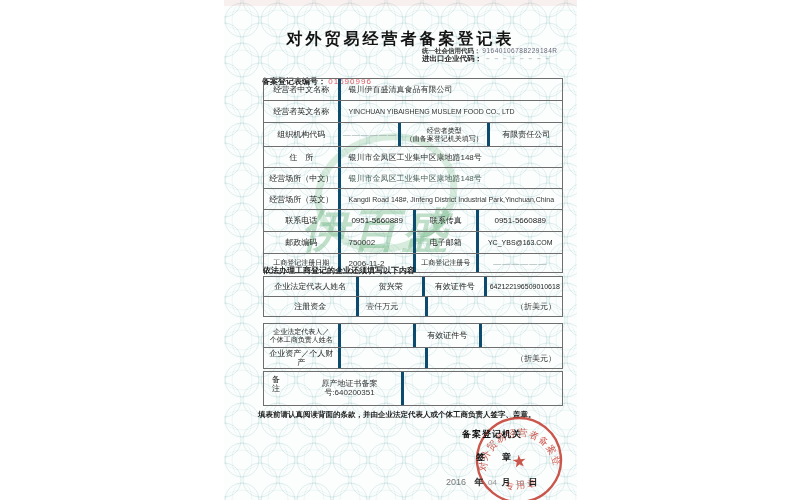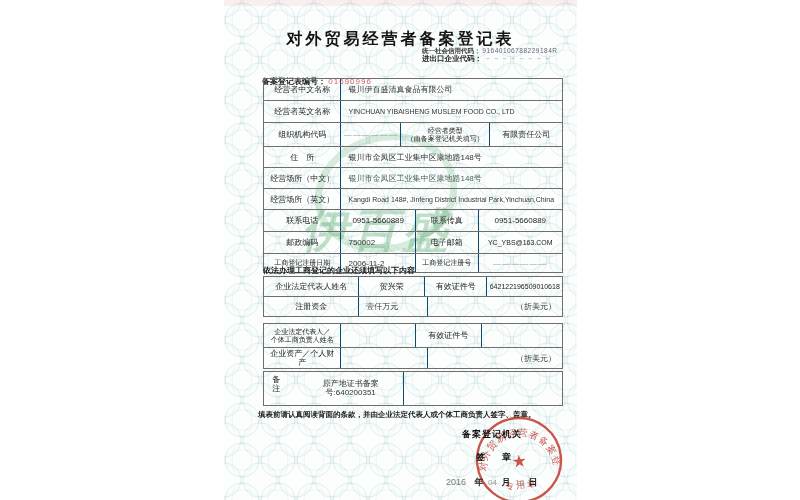--- a/index.html
+++ b/index.html
@@ -28,21 +28,21 @@
   .meta-right{position:absolute;left:160px;top:0;font-size:6.5px;line-height:8px;white-space:nowrap;}
   .meta-right .lbl{font-weight:bold;color:#333;}
   .meta-right .val{color:#667;letter-spacing:.5px;}
   .ie-line{font-size:7.5px;font-weight:bold;color:#222;}
   .dash{color:#8a9a9a;font-weight:normal;letter-spacing:1px;}
 
   .tbl{position:absolute;left:39px;width:300px;border:1px solid #6e6e6e;box-sizing:border-box;background:transparent;}
   .row{display:grid;border-bottom:1px solid #6e6e6e;}
   .row:last-child{border-bottom:none;}
   .c{display:flex;align-items:center;justify-content:center;text-align:center;
-     border-right:1px solid #0c4a6e;padding:1px 3px;box-sizing:border-box;
+     border-right:3px solid #0c4a6e;padding:1px 3px;box-sizing:border-box;
      font-size:8px;color:#222;line-height:9px;}
   .c:last-child{border-right:none;text-align:right;}
   .c.v{justify-content:flex-start;text-align:left;padding-left:7px;color:#333;}
   .c.vr{justify-content:flex-end;text-align:right;padding-right:6px;color:#333;}
   .c.en{font-size:7px;}
   .c.small{font-size:7px;line-height:8px;}
   .c.faint{color:#4b5f57;}
   .c .sub{display:block;}
   .g2{grid-template-columns:26% 74%;}
   .g4a{grid-template-columns:26% 20% 30% 24%;}

